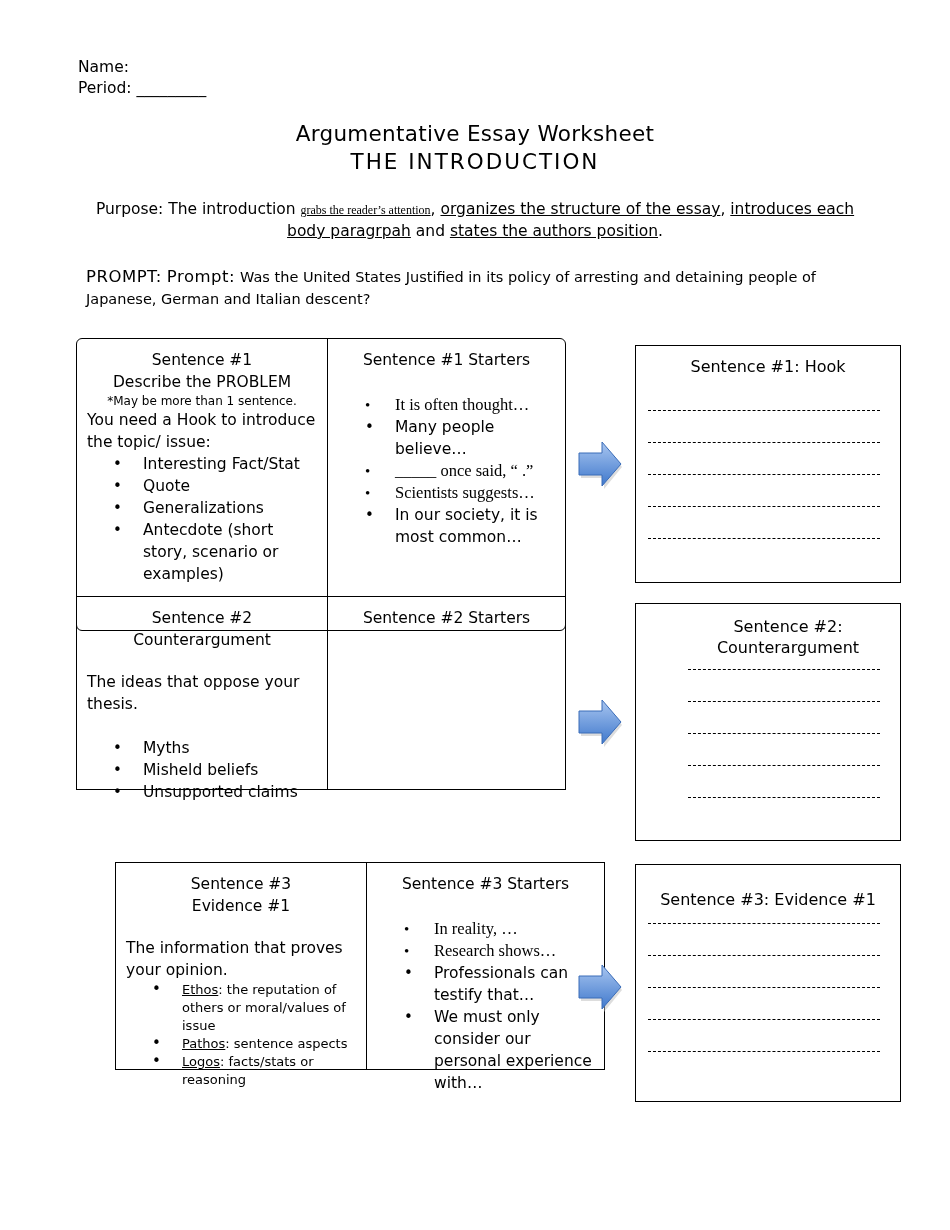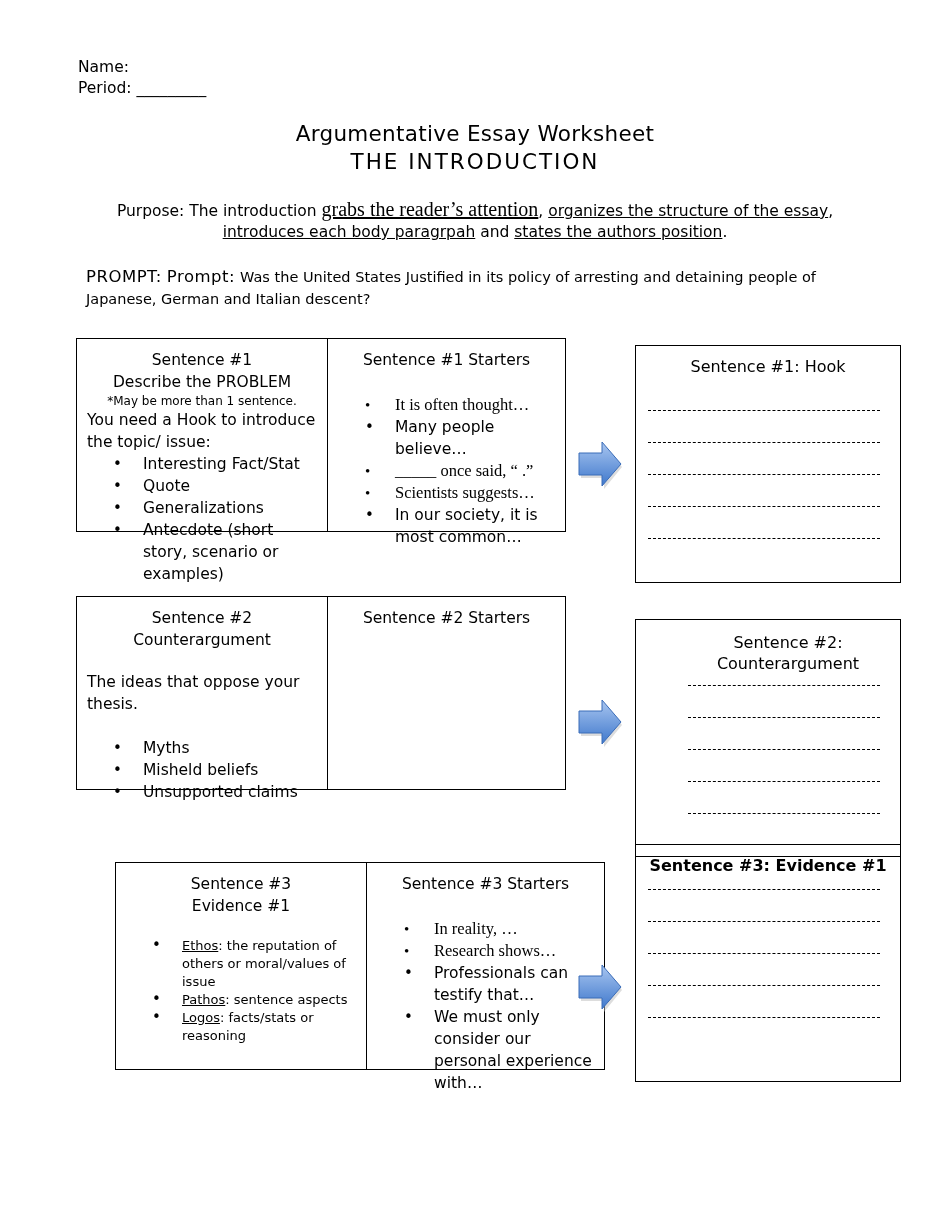--- a/index.html
+++ b/index.html
@@ -8,21 +8,21 @@
     font-family: "DejaVu Sans", sans-serif; color: #000;
   }
   .serif { font-family: "Liberation Serif", serif; }
 
   #name-block { position: absolute; left: 78px; top: 57px; font-size: 15.5px; line-height: 21px; }
   #title-block { position: absolute; left: 0; top: 120px; width: 950px; text-align: center; font-size: 21.5px; line-height: 28px; letter-spacing: 0.3px; }
   #title-block .sub { letter-spacing: 2px; }
 
   #purpose { position: absolute; left: 85px; top: 199px; width: 780px; text-align: center; font-size: 15.5px; line-height: 21px; }
   #purpose u { text-decoration: underline; }
-  #purpose .serif { font-size: 20px; }
+  #purpose .serif { font-size: 12px; }
 
   #prompt { position: absolute; left: 86px; top: 266px; width: 760px; font-size: 15.5px; line-height: 22px; }
   #prompt .prompt-label { font-size: 16.5px; letter-spacing: 0.5px; }
   #prompt .prompt-text { font-size: 14.5px; }
 
   .row { position: absolute; left: 76px; width: 490px; border: 1px solid #000; box-sizing: border-box; display: flex; }
   .cell-left { width: 251px; border-right: 1px solid #000; box-sizing: border-box; padding: 10px 10px 0 10px; font-size: 15.5px; line-height: 22px; }
   .cell-right { flex: 1; padding: 10px 10px 0 10px; font-size: 15.5px; line-height: 22px; }
   .center { text-align: center; }
   .small { font-size: 12px; line-height: 16px; }
@@ -60,21 +60,21 @@
   <span>The introduction</span>
   <u class="serif">grabs the reader’s attention</u><span>, </span><u>organizes the structure of the essay</u><span>, </span><u>introduces each body paragrpah</u><span> and </span><u>states the authors position</u><span>.</span>
 </div>
 
 <div id="prompt">
   <span class="prompt-label">PROMPT:</span>
   <span class="prompt-label">Prompt:</span>
   <span class="prompt-text">Was the United States Justified in its policy of arresting and detaining people of Japanese, German and Italian descent?</span>
 </div>
 
-<div class="row" style="top:338px;height:194px;">
+<div class="row" style="top:338px;height:293px;border-radius:6px;">
   <div class="cell-left">
     <div class="cell-title">Sentence #1</div>
     <div class="cell-title">Describe the PROBLEM</div>
     <div class="center small">*May be more than 1 sentence.</div>
     <div>You need a Hook  to introduce the topic/ issue:</div>
     <ul class="bul">
       <li>Interesting Fact/Stat</li>
       <li>Quote</li>
       <li>Generalizations</li>
       <li>Antecdote (short story, scenario or examples)</li>
@@ -147,21 +147,21 @@
   <defs>
     <linearGradient id="ag2" x1="0" y1="0" x2="0" y2="1">
       <stop offset="0" stop-color="#a9c6f0"></stop>
         <stop offset="1" stop-color="#3f78cc"></stop>
     </linearGradient>
   </defs>
   <polygon points="3,13 26,13 26,2 44,24 26,46 26,35 3,35" fill="#bbbbbb" opacity="0.5" transform="translate(1,2)"></polygon>
   <polygon points="2,12 25,12 25,1 44,23 25,45 25,34 2,34" fill="url(#ag2)" stroke="#3a6cb8" stroke-width="1"></polygon>
 </svg>
 
-<div class="box" style="top:619px;height:238px;padding-top:12px;padding-left:40px;">
+<div class="box" style="top:603px;height:238px;padding-top:12px;padding-left:40px;">
   <div style="padding:0 40px;">Sentence #2: Counterargument</div>
   <div class="dash-line" style="height:20px">
       <span></span>
     </div>
   <div class="dash-line">
       <span></span>
     </div>
   <div class="dash-line">
       <span></span>
     </div>
@@ -171,20 +171,21 @@
   <div class="dash-line">
       <span></span>
     </div>
 </div>
 
 <div class="row" style="top:862px;height:208px;margin-left:39px;">
   <div class="cell-left">
     <div class="cell-title">Sentence #3</div>
     <div class="cell-title">Evidence #1</div>
     <div style="height:20px"></div>
+    <div>The information that proves your opinion.</div>
     <ul class="bul tiny">
       <li><u>Ethos</u><span>: the reputation of others or moral/values of issue</span></li>
       <li><u>Pathos</u><span>: sentence aspects</span></li>
       <li><u>Logos</u><span>: facts/stats or reasoning</span></li>
     </ul>
   </div>
   <div class="cell-right">
     <div class="cell-title">Sentence #3 Starters</div>
     <div style="height:23px"></div>
     <ul class="bul">
@@ -200,21 +201,21 @@
   <defs>
     <linearGradient id="ag3" x1="0" y1="0" x2="0" y2="1">
       <stop offset="0" stop-color="#a9c6f0"></stop>
         <stop offset="1" stop-color="#3f78cc"></stop>
     </linearGradient>
   </defs>
   <polygon points="3,13 26,13 26,2 44,24 26,46 26,35 3,35" fill="#bbbbbb" opacity="0.5" transform="translate(1,2)"></polygon>
   <polygon points="2,12 25,12 25,1 44,23 25,45 25,34 2,34" fill="url(#ag3)" stroke="#3a6cb8" stroke-width="1"></polygon>
 </svg>
 
-<div class="box" style="top:844px;height:238px;padding-top:10px;font-weight:bold;">
+<div class="box" style="top:864px;height:238px;padding-top:24px;">
   <div>Sentence #3: Evidence #1</div>
   <div class="dash-line" style="height:22px">
       <span></span>
     </div>
   <div class="dash-line">
       <span></span>
     </div>
   <div class="dash-line">
       <span></span>
     </div>

